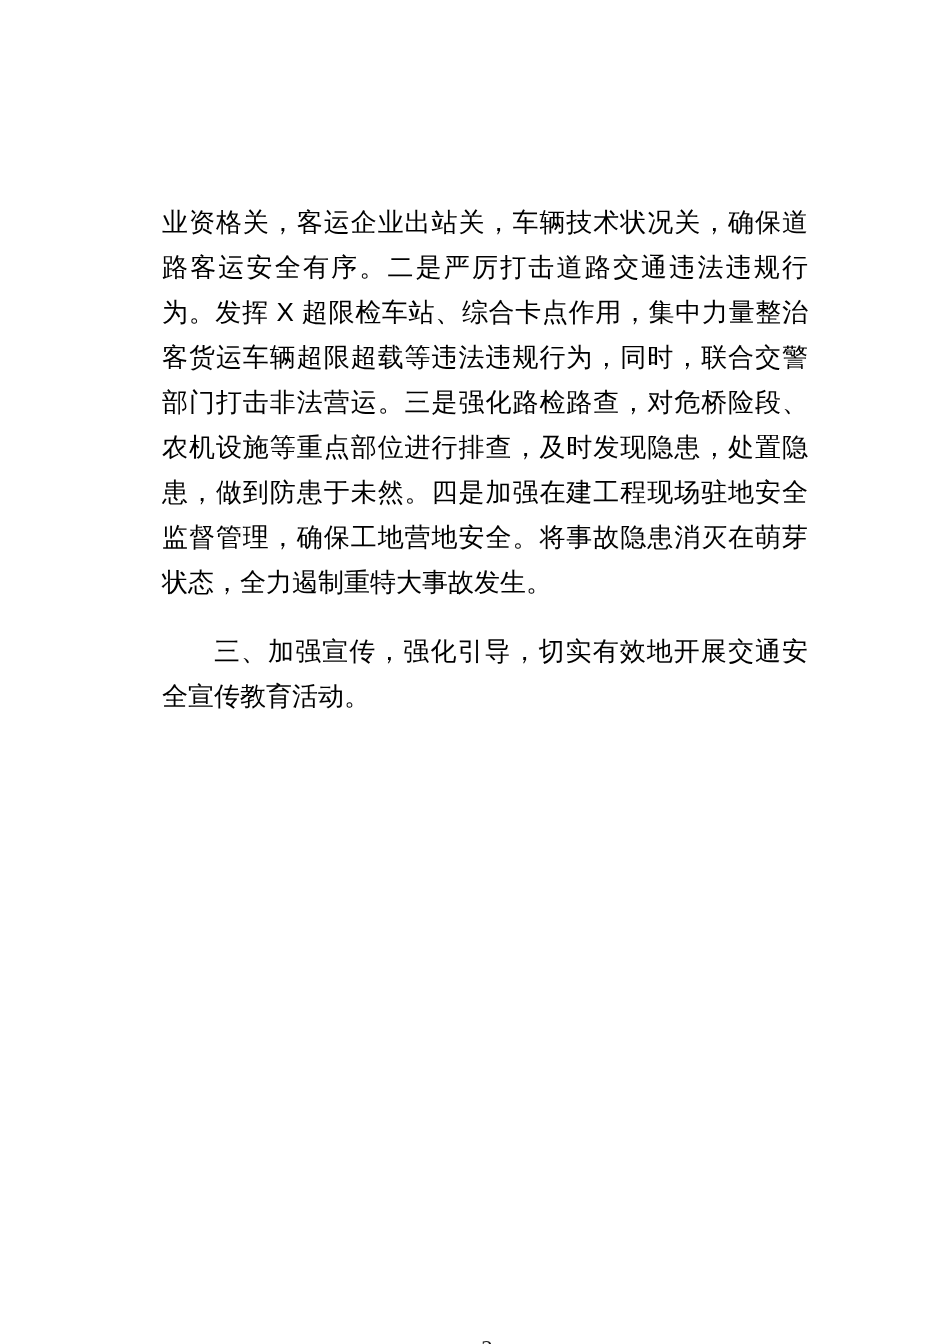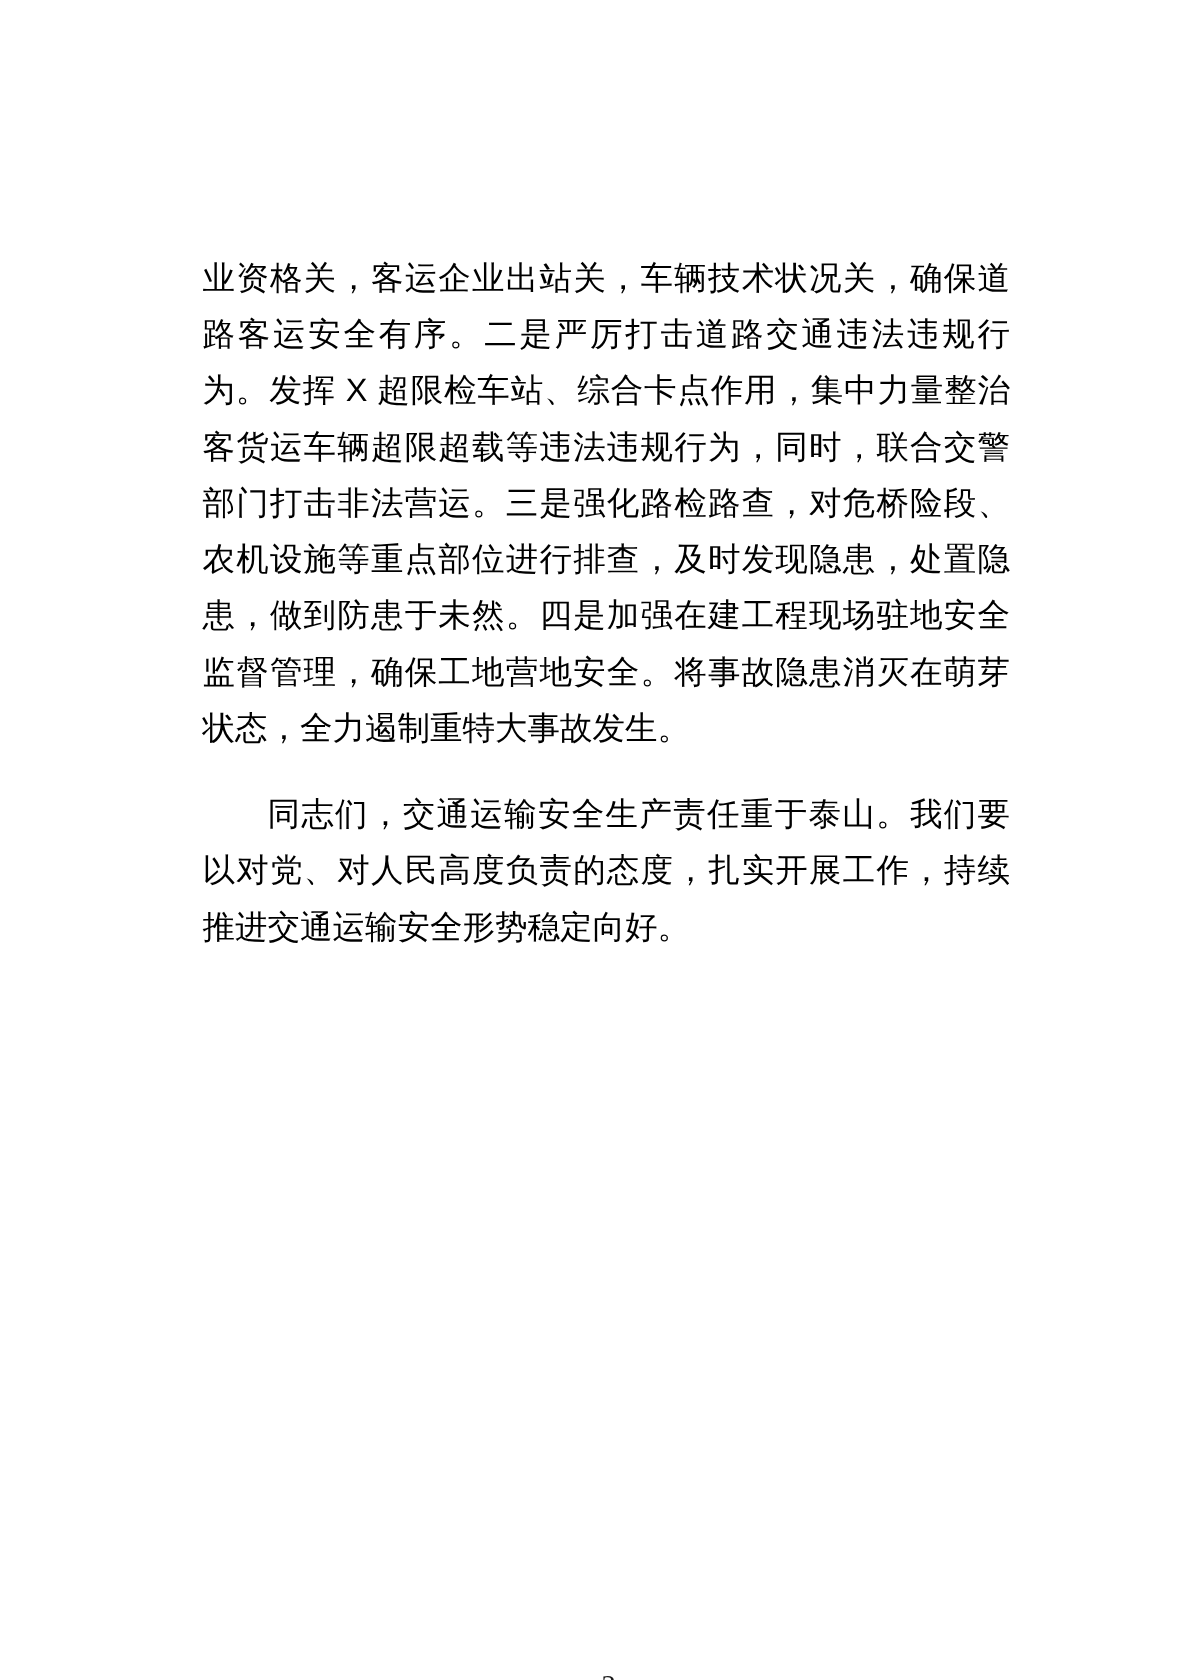--- a/index.html
+++ b/index.html
@@ -71,22 +71,22 @@
   }
 </style>
 </head>
 <body>
 
 <div class="page">
 
   <div class="content">
     <p class="para flush">业资格关，客运企业出站关，车辆技术状况关，确保道路客运安全有序。二是严厉打击道路交通违法违规行为。发挥 X 超限检车站、综合卡点作用，集中力量整治客货运车辆超限超载等违法违规行为，同时，联合交警部门打击非法营运。三是强化路检路查，对危桥险段、农机设施等重点部位进行排查，及时发现隐患，处置隐患，做到防患于未然。四是加强在建工程现场驻地安全监督管理，确保工地营地安全。将事故隐患消灭在萌芽状态，全力遏制重特大事故发生。</p>
 
+    <p class="para heading">三、加强宣传，强化引导，切实有效地开展交通安全宣传教育活动。</p>
 
 
-    <p class="para">同志们，交通运输安全生产责任重于泰山。我们要以对党、对人民高度负责的态度，扎实开展工作，持续推进交通运输安全形势稳定向好。</p>
   </div>
 
   <div class="footer">
     <span class="dash">—</span><span class="num">2</span><span class="dash">—</span>
   </div>
 
 </div>
 
 </body></html>

